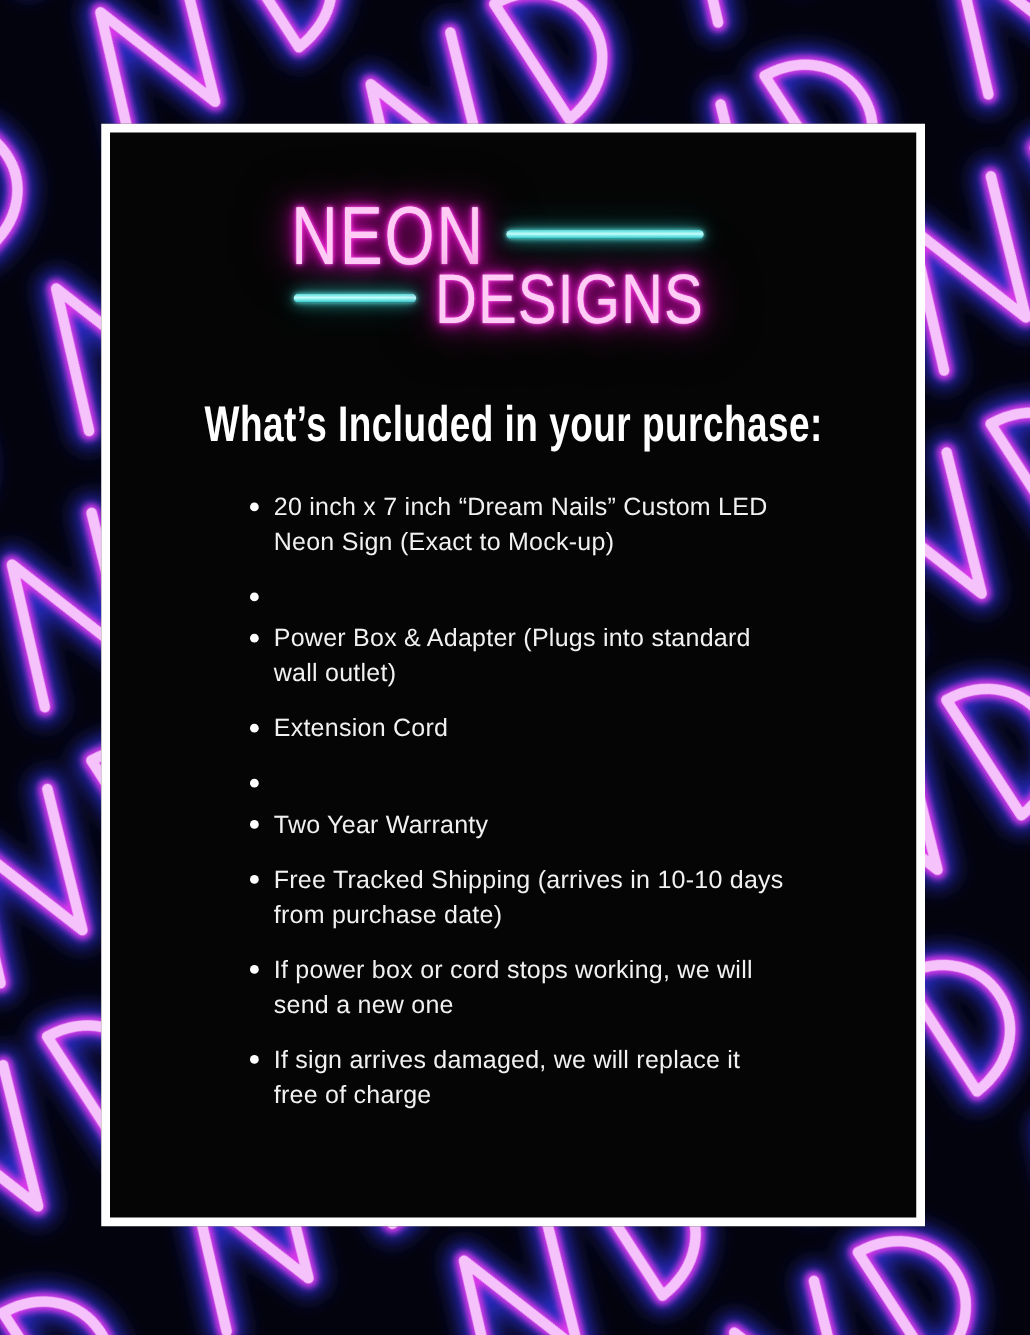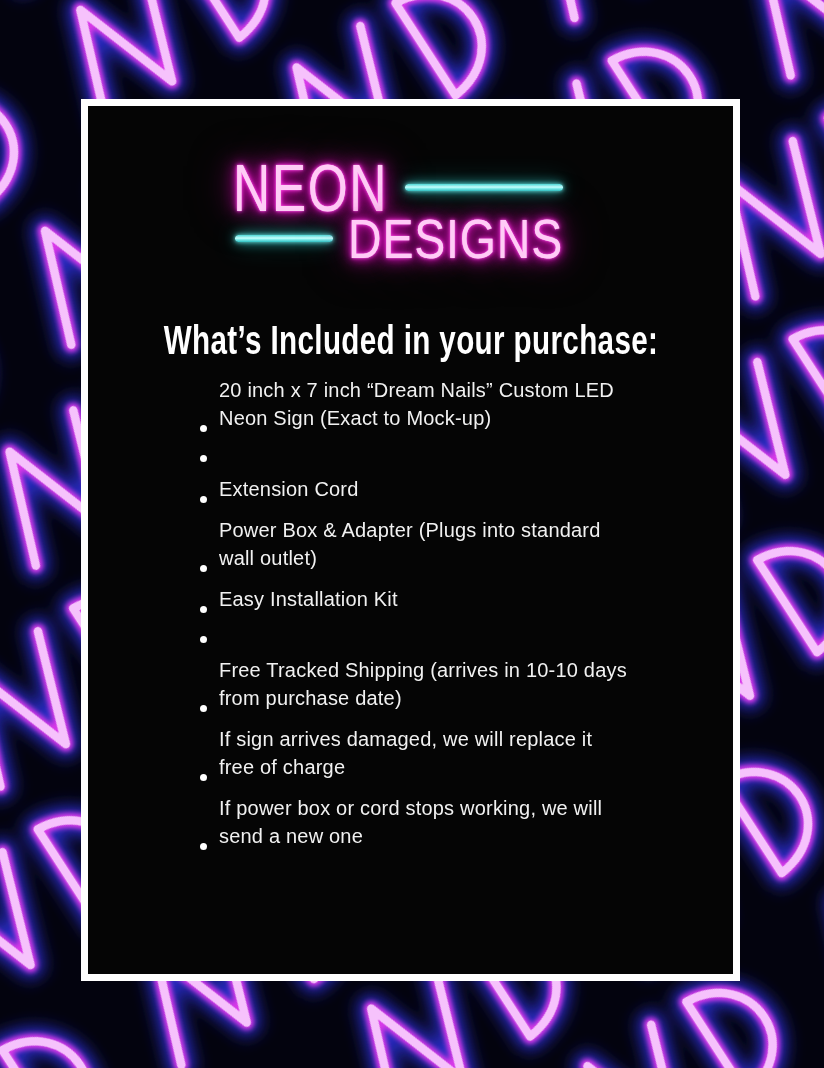--- a/index.html
+++ b/index.html
@@ -39,21 +39,21 @@
   .heading{
     position:absolute;top:212px;left:50%;
     transform:translateX(-50%) scaleX(0.74);transform-origin:center top;
     white-space:nowrap;margin:0;
     font-weight:700;font-size:40px;line-height:1.1;
     letter-spacing:.5px;color:#ffffff;
   }
   
   .items{position:absolute;left:112px;top:270px;width:480px;
     margin:0;padding:0;list-style:none;}
-  .item{display:flex;align-items:flex-end;margin:0 0 13px 0;}
+  .item{display:flex;align-items:flex-start;margin:16px 0 13px 0;}
   .dot{flex:none;width:7px;height:7px;border-radius:50%;
     background:#ffffff;margin:10px 12px 0 0;}
   .item-text{
     white-space:pre-line;font-size:20px;line-height:28px;
     color:#f1f1f1;letter-spacing:.2px;
   }
 </style>
 </head>
 <body>
 
@@ -113,45 +113,45 @@
       <li class="item">
         <span class="dot"></span>
         <span class="item-text">20 inch x 7 inch “Dream Nails” Custom LED
 Neon Sign (Exact to Mock-up)</span>
       </li>
       <li class="item">
         <span class="dot"></span>
       </li>
       <li class="item">
         <span class="dot"></span>
-        <span class="item-text">Extension Cord</span>
-      </li>
-      <li class="item">
-        <span class="dot"></span>
         <span class="item-text">Power Box &amp; Adapter (Plugs into standard
 wall outlet)</span>
       </li>
       <li class="item">
         <span class="dot"></span>
-        <span class="item-text">Easy Installation Kit</span>
+        <span class="item-text">Extension Cord</span>
       </li>
       <li class="item">
         <span class="dot"></span>
+      </li>
+      <li class="item">
+        <span class="dot"></span>
+        <span class="item-text">Two Year Warranty</span>
       </li>
       <li class="item">
         <span class="dot"></span>
         <span class="item-text">Free Tracked Shipping (arrives in 10-10 days
 from purchase date)</span>
       </li>
       <li class="item">
         <span class="dot"></span>
-        <span class="item-text">If sign arrives damaged, we will replace it
-free of charge</span>
+        <span class="item-text">If power box or cord stops working, we will
+send a new one</span>
       </li>
       <li class="item">
         <span class="dot"></span>
-        <span class="item-text">If power box or cord stops working, we will
-send a new one</span>
+        <span class="item-text">If sign arrives damaged, we will replace it
+free of charge</span>
       </li>
     </ul>
 
   </div>
 </div>
 
 </body></html>

